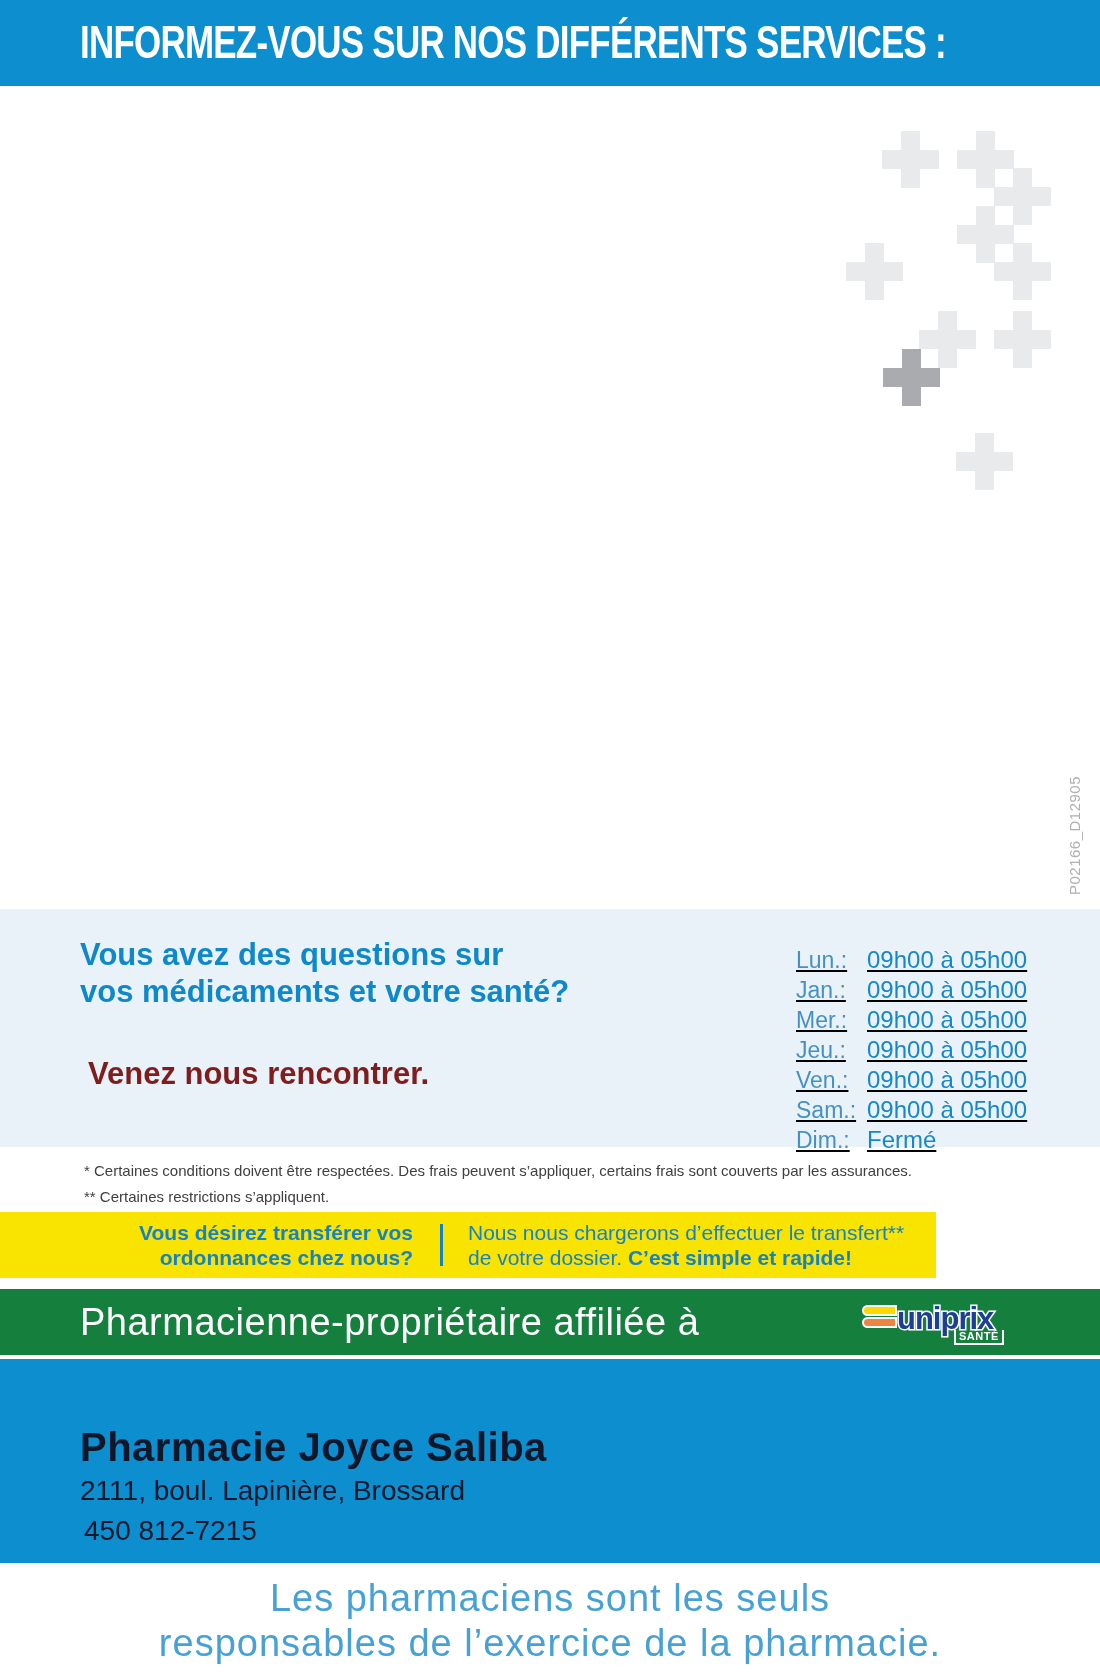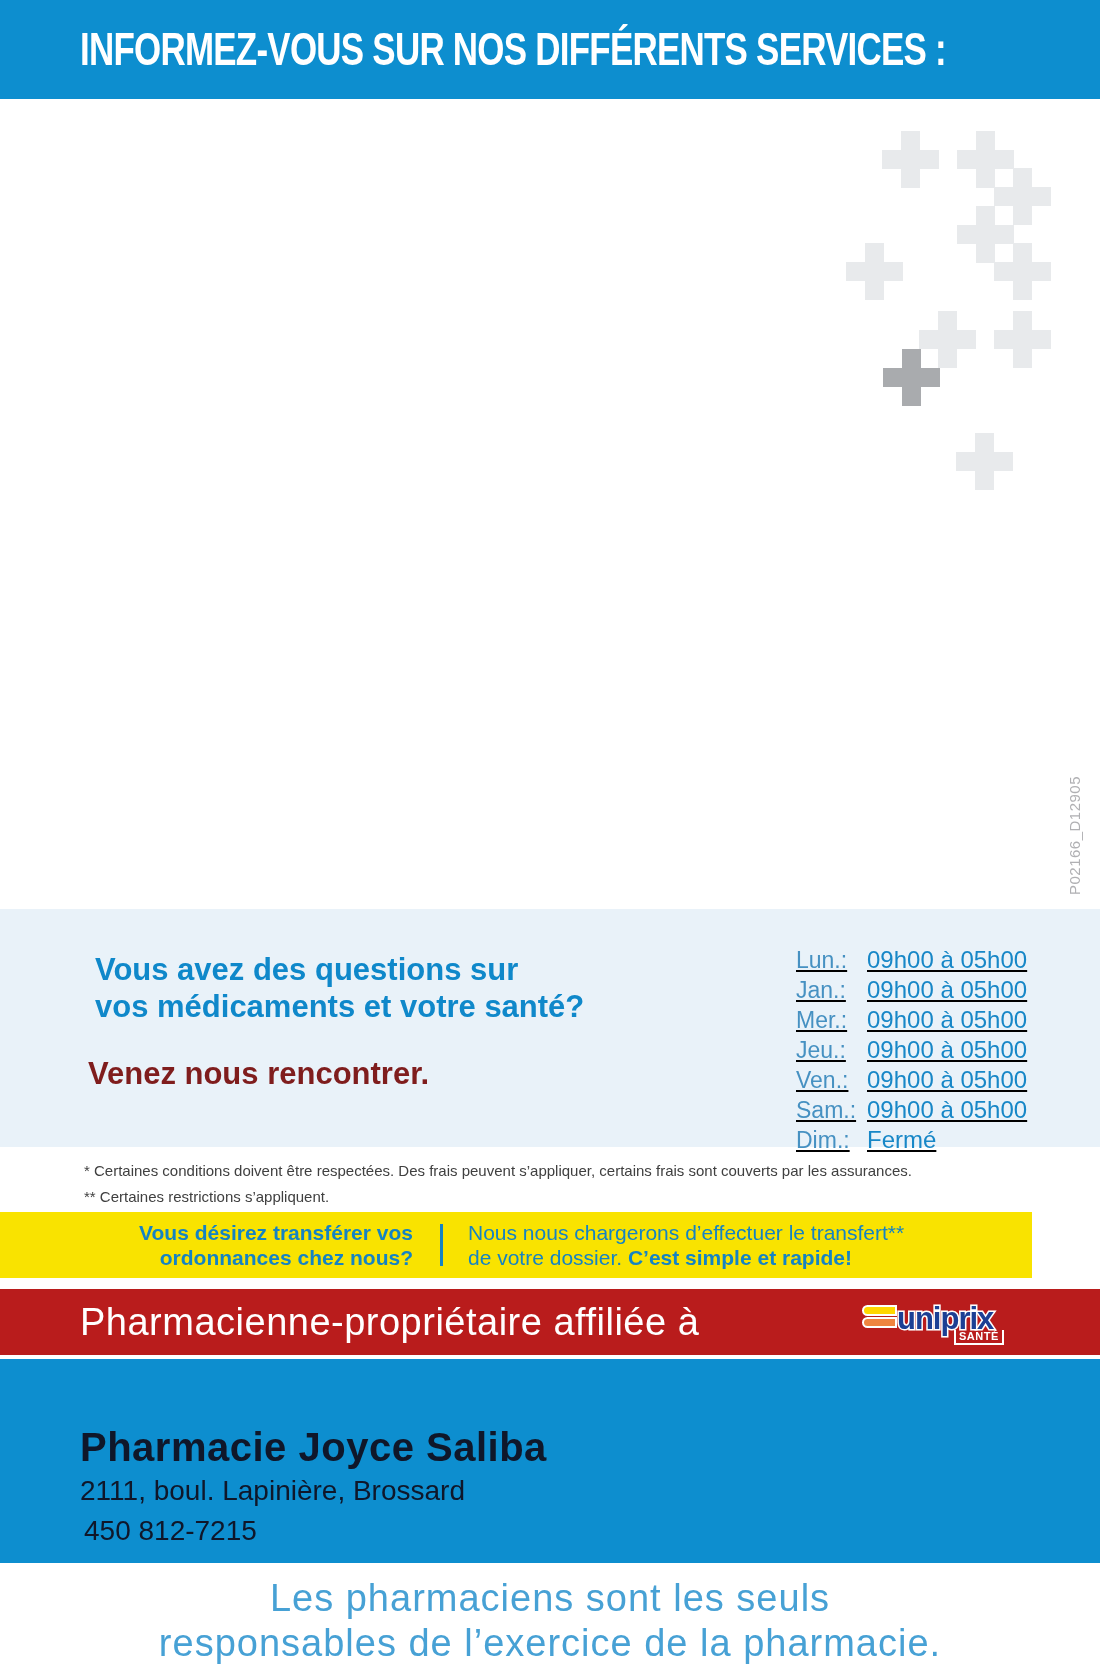--- a/index.html
+++ b/index.html
@@ -4,21 +4,21 @@
 <style>
   * { box-sizing: border-box; }
   html,body { margin:0; padding:0; background:#fff; }
   .page {
     position: relative; width: 1100px; height: 1680px;
     background: #ffffff; overflow: hidden;
     font-family: "Liberation Sans", sans-serif;
   }
 
   
-  .topbar { position:absolute; left:0; top:0; width:1100px; height:99px; background:#0d8ecf; }
+  .topbar { position:absolute; left:0; top:0; width:1100px; height:86px; background:#0d8ecf; }
   .topbar h1 {
     position:absolute; left:80px; top:50%; margin:0;
     transform: translateY(-52%) scaleX(0.76); transform-origin:left center;
     color:#fff; font-size:46px; font-weight:700; letter-spacing:-1px; white-space:nowrap;
   }
 
   
   .cross {
     position:absolute; width:57px; height:57px;
     clip-path: polygon(33.3% 0,66.7% 0,66.7% 33.3%,100% 33.3%,100% 66.7%,66.7% 66.7%,66.7% 100%,33.3% 100%,33.3% 66.7%,0 66.7%,0 33.3%,33.3% 33.3%);
@@ -28,44 +28,44 @@
 
   
   .vcode {
     position:absolute; left:1008px; top:827px; width:132px; text-align:center;
     transform: rotate(-90deg); transform-origin:center;
     color:#b0b0b3; font-size:15px; letter-spacing:0.5px; white-space:nowrap;
   }
 
   
   .panel { position:absolute; left:0; top:909px; width:1100px; height:238px; background:#e9f2f9; }
-  .panel .q1 { position:absolute; left:80px; top:27px; margin:15px;
+  .panel .q1 { position:absolute; left:80px; top:27px; margin:0;
     font-size:31px; font-weight:700; color:#0f88ca; line-height:37px; }
   .panel .q2 { position:absolute; left:81px; top:140px; margin:7px;
     font-size:31px; font-weight:700; color:#7f1d1d; }
   .hours { position:absolute; left:796px; top:36px;text-decoration:underline; }
   .hrow  { display:flex; height:30px; align-items:center; }
   .hrow .day  { width:71px; font-size:23px; color:#4691c2; }
   .hrow .time { font-size:24px; color:#1787c7; }
 
   
   .footnotes { position:absolute; left:80px; top:1156px; }
   .footnotes p { margin:4px; font-size:15px; line-height:22px; color:#404040; }
 
   
-  .transfer { position:absolute; left:0; top:1212px; width:1032px; height:66px; background:#f9e300; }
+  .transfer { position:absolute; left:0; top:1212px; width:936px; height:66px; background:#f9e300; }
   .t-left  { position:absolute; left:80px; top:8px; width:333px; text-align:right;
     font-size:21px; line-height:25px; font-weight:700; color:#1583c3; }
   .t-divider { position:absolute; left:440px; top:12px; width:3px; height:42px; background:#1583c3; }
   .t-right { position:absolute; left:468px; top:8px;
     font-size:21px; line-height:25px; color:#1583c3; }
   .t-right b { font-weight:700; }
 
   
-  .affiliation { position:absolute; left:0; top:1289px; width:1100px; height:66px; background:#b91c1c; }
+  .affiliation { position:absolute; left:0; top:1289px; width:1100px; height:66px; background:#15803d; }
   .aff-text { position:absolute; left:80px; top:50%; transform:translateY(-50%);
     color:#fff; font-size:38px; font-weight:300; letter-spacing:0.5px; white-space:nowrap; }
 
   .logo { position:absolute; left:862px; top:9px; width:158px; height:48px; }
   .logo .bars { position:absolute; left:0; top:7px; }
   .logo .bar  { width:35px; height:11px; border:2px solid #fff; border-radius:7px 0 0 7px; }
   .logo .bar.yellow { background:#ffd800; }
   .logo .bar.orange { background:#ef8440; margin-top:1px; }
   .logo svg { position:absolute; left:33px; top:0; overflow:visible; }
   .logo .sante {

